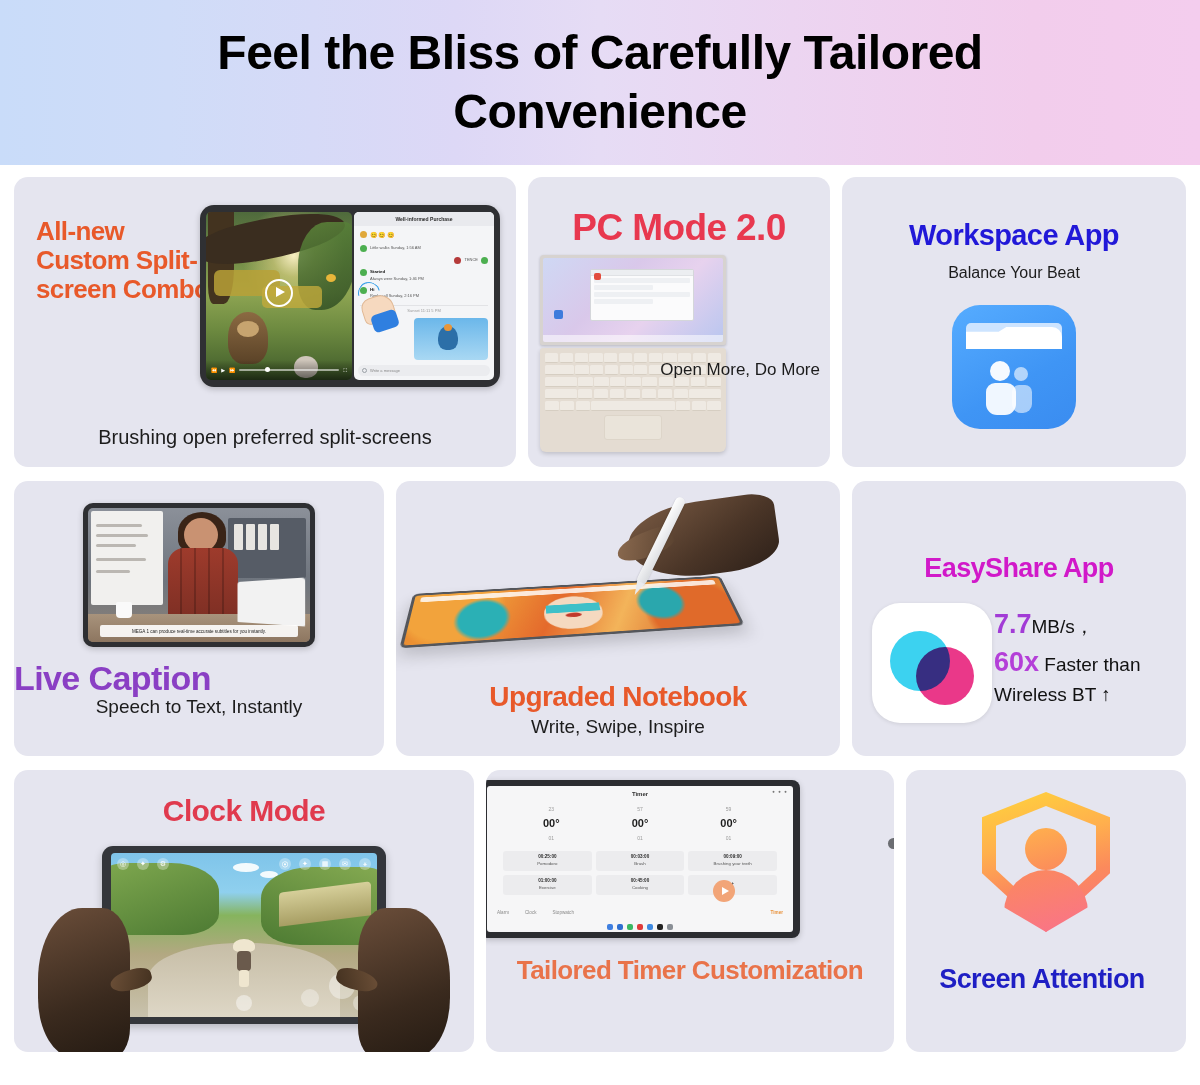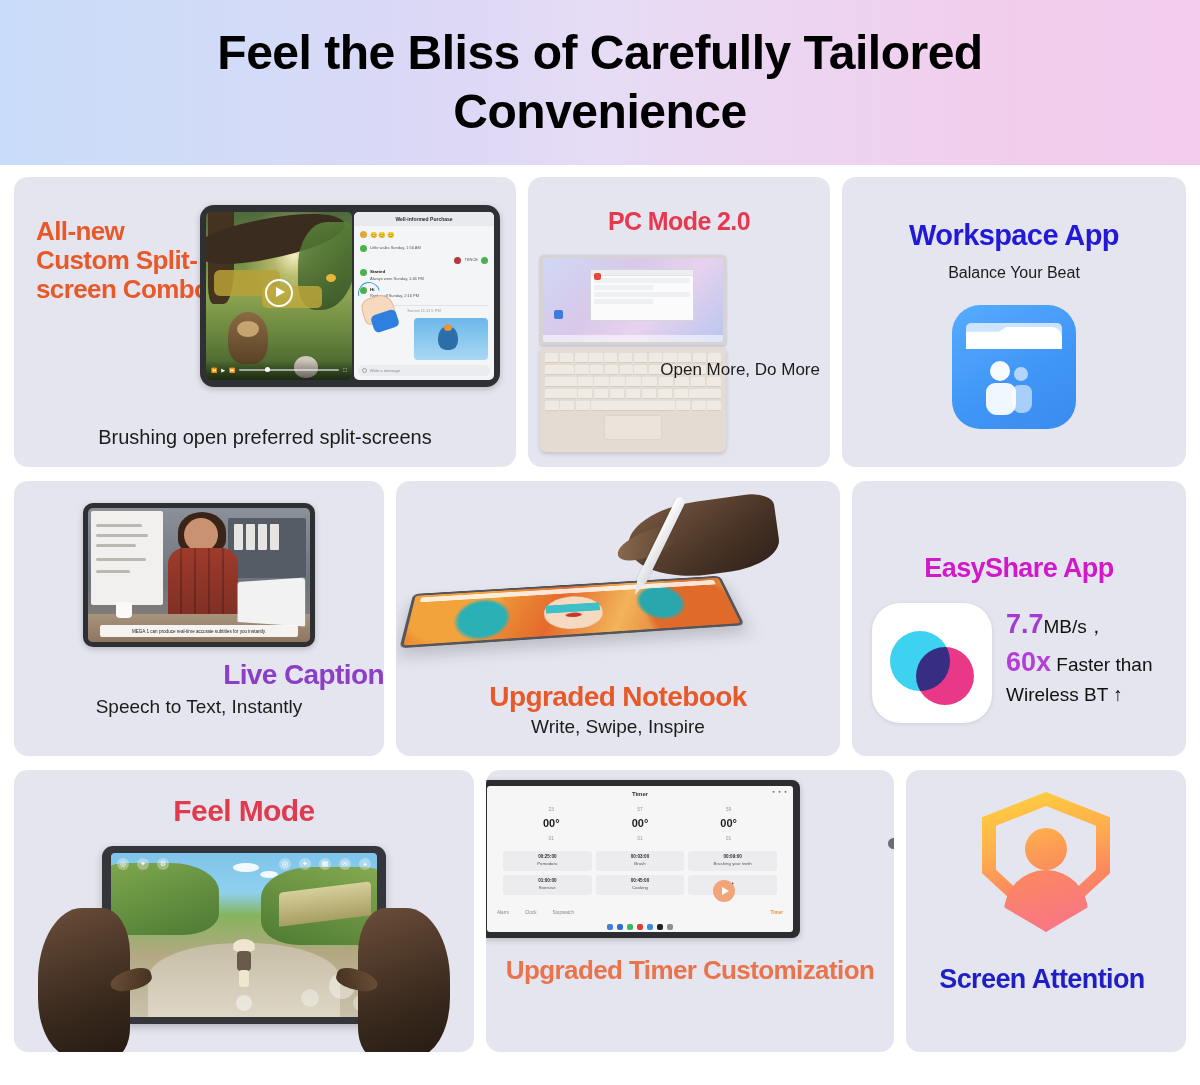--- a/index.html
+++ b/index.html
@@ -207,21 +207,21 @@
   .chat-input{
     position:absolute; left:4px; right:4px; bottom:4px; height:11px;
     background:#ebecef; border-radius:6px; display:flex; align-items:center;
     gap:3px; padding:0 4px; font-size:4px; color:#8a8a8a;
   }
   .chat-input .circ{width:5px;height:5px;border-radius:50%;border:1px solid #9aa0a6;}
 
   .c-pc { width: 302px; height: 290px; }
   .c-pc .pc-title {
     position:absolute; left:0; right:0; top:30px;
-    font-size:25px; text-align:center;
+    font-size:37px; text-align:center;
   }
   .c-pc .pc-sub {
     position:absolute; right:10px; top:182px;
     font-size:17px; text-align:left; line-height:1.3;
   }
   .laptop{
     position:absolute; left:12px; top:78px; width:186px;
   }
   .laptop .screen{
     width:186px; height:90px; background:#d7d3d0; border-radius:4px 4px 2px 2px;
@@ -348,21 +348,21 @@
   }
   .tablet-lc .mug{
     position:absolute; left:28px; bottom:24px; width:16px;height:16px;background:#fafafa;border-radius:2px 2px 4px 4px;
   }
   .tablet-lc .cap{
     position:absolute; left:12px; right:12px; bottom:5px; height:12px;
     background:rgba(255,255,255,.9); border-radius:2px;
     font-size:4.6px; color:#222; display:flex; align-items:center; justify-content:center;
     white-space:nowrap; overflow:hidden;
   }
-  .c-lc .lc-title{ position:absolute; left:0; right:0; top:178px; font-size:28px; text-align:right; }
+  .c-lc .lc-title{ position:absolute; left:0; right:0; top:178px; font-size:34px; text-align:left; }
   .c-lc .lc-sub{ position:absolute; left:0; right:0; top:214px; font-size:19px; }
 
   .c-nb { width: 444px; height: 275px; }
   .nb-stage{ position:absolute; left:0; right:0; top:6px; height:166px; }
   .tablet-nb{
     position:absolute; left:14px; top:86px; width:326px; height:72px;
     background:#54565b; border-radius:6px;
     transform: perspective(420px) rotateX(44deg) rotateZ(-5deg);
     box-shadow:0 10px 18px rgba(0,0,0,.18);
   }
@@ -415,21 +415,21 @@
   .pen-nb:after{
     content:""; position:absolute; left:1px; bottom:-12px;
     border-left:4px solid transparent; border-right:4px solid transparent;
     border-top:14px solid #e9ebee;
   }
   .c-nb .nb-title{ position:absolute; left:0; right:0; top:200px; font-size:28px; text-align:center; }
   .c-nb .nb-sub{ position:absolute; left:0; right:0; top:234px; font-size:19px; }
 
   .c-es { flex:1; height:275px; }
   .c-es .es-title{ position:absolute; left:0; right:0; top:72px; font-size:27px; text-align:center; }
-  .es-row{ position:absolute; left:20px; right:8px; top:122px; display:flex; gap:14px; align-items:flex-start; }
+  .es-row{ position:absolute; left:20px; right:8px; top:122px; display:flex; gap:2px; align-items:flex-start; }
   .es-icon{
     width:120px; height:120px; background:#fff; border-radius:28px; flex:none;
     position:relative; box-shadow:0 1px 4px rgba(0,0,0,.1);
   }
   .es-icon .cir-c{
     position:absolute; left:18px; top:28px; width:60px;height:60px;border-radius:50%;
     background:#3cd2f0;
   }
   .es-icon .cir-m{
     position:absolute; left:44px; top:44px; width:58px;height:58px;border-radius:50%;
@@ -858,21 +858,21 @@
           </div>
           <div>Wireless BT ↑</div>
         </div>
       </div>
     </div>
   </div>
 
   <div class="row">
 
     <div class="card c-gm">
-      <div class="card-title title-crimson gm-title">Feel Mode</div>
+      <div class="card-title title-crimson gm-title">Clock Mode</div>
       <div class="gm-wrap">
         <div class="tablet-gm">
           <div class="game">
             <span class="cloud" style="left:46%;top:10px;width:26px;height:9px"></span>
             <span class="cloud" style="left:56%;top:18px;width:18px;height:7px"></span>
             <span class="hillL"></span>
             <span class="hillR"></span>
             <span class="roof"></span>
             <span class="path"></span>
             <span class="char">
@@ -964,21 +964,21 @@
             <i style="background:#2f6fd0"></i>
             <i style="background:#3bb863"></i>
             <i style="background:#e03b3b"></i>
             <i style="background:#3f8ae0"></i>
             <i style="background:#222"></i>
             <i style="background:#8a8f96"></i>
           </div>
         </div>
       </div>
       <div class="tm-side"></div>
-      <div class="card-title title-orange2 tm-title">Upgraded Timer Customization</div>
+      <div class="card-title title-orange2 tm-title">Tailored Timer Customization</div>
     </div>
 
     <div class="card c-sa">
       <div class="shield"></div>
       <div class="shield-in"></div>
       <div class="shield-head"></div>
       <div class="shield-body"></div>
       <div class="card-title title-blue sa-title">Screen Attention</div>
     </div>
   </div>

